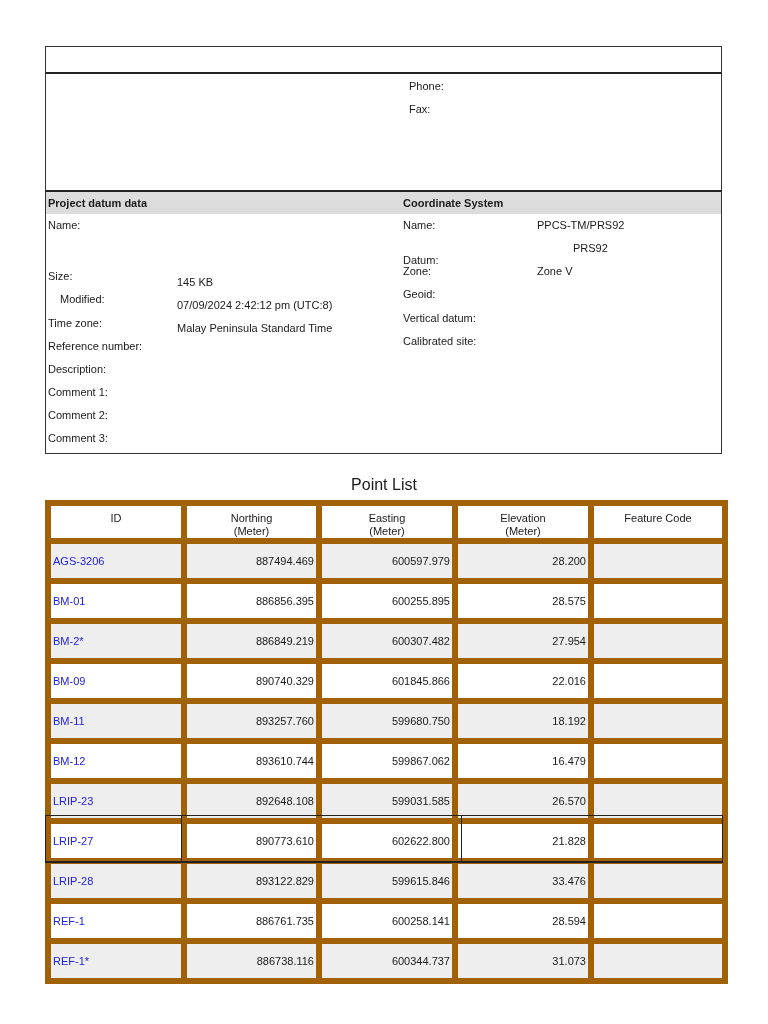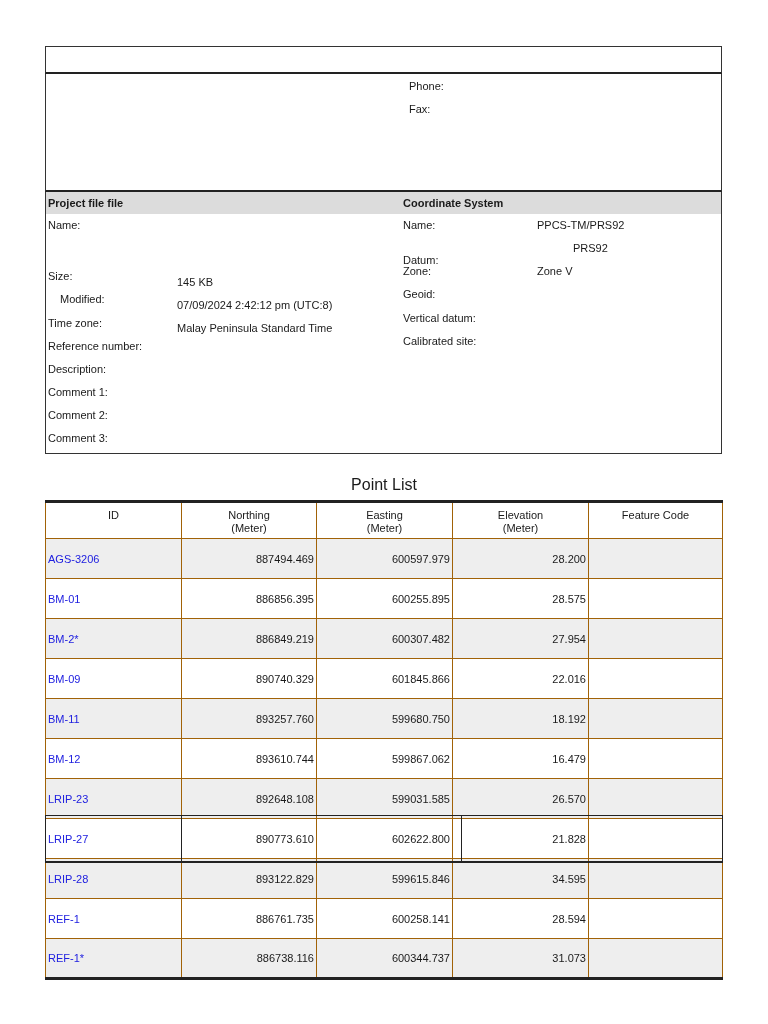--- a/index.html
+++ b/index.html
@@ -17,21 +17,21 @@
   .section-head span { position: absolute; top: 5px; font-weight: bold; font-size: 11px; }
   #proj-head { left: 2px; }
   #coord-head { left: 357px; }
 
   .lbl { position: absolute; font-size: 11px; }
   .val { position: absolute; font-size: 11px; }
 
   #point-title { position: absolute; top: 476px; left: 0; width: 768px; text-align: center; font-size: 16px; }
 
   table#points { position: absolute; top: 500px; left: 45px; width: 677px; border-collapse: collapse; table-layout: fixed; border-top: 3px solid #222; border-bottom: 3px solid #222; }
-  table#points th, table#points td { border: 1px solid #a16207; font-size: 11px; padding: 0 2px; box-sizing: border-box; margin-top: 43px; }
+  table#points th, table#points td { border: 6px solid #a16207; font-size: 11px; padding: 0 2px; box-sizing: border-box; margin-top: 43px; }
   table#points th { font-weight: normal; height: 37px; vertical-align: top; padding-top: 6px; text-align: center; line-height: 13px; }
   table#points th.feat { padding-top: 6px; }
   table#points td { height: 40px; text-align: right; }
   table#points td.id { text-align: left; color: #2020e0; }
   table#points tr.odd td { background: #eeeeee; }
   table#points tr.even td { background: #ffffff; }
   col.c1 { width: 136px; } col.c2 { width: 135px; } col.c3 { width: 136px; } col.c4 { width: 136px; } col.c5 { width: 134px; }
 
   #footer-table { position: absolute; top: 815px; left: 45px; width: 677px; height: 48px; border-collapse: collapse; table-layout: fixed; border-bottom: 2px solid #222; }
   #footer-table td { border: 1px solid #222; }
@@ -43,21 +43,21 @@
   <span></span>
 </div>
 
 <div id="contact-box" class="box">
   <span id="phone-label" class="contact-line">Phone:</span>
   <span id="fax-label" class="contact-line">Fax:</span>
 </div>
 
 <div id="info-box" class="box">
   <div class="section-head">
-    <span id="proj-head">Project file file</span>
+    <span id="proj-head">Project datum data</span>
     <span id="coord-head">Coordinate System</span>
   </div>
 
   <span class="lbl" style="left:2px;top:27px;">Name:</span>
   <span class="val" style="left:131px;top:27px;"></span>
 
   <span class="lbl" style="left:2px;top:78px;">Size:</span>
   <span class="val" style="left:131px;top:84px;">145 KB</span>
 
   <span class="lbl" style="left:2px;top:101px;padding-left:12px;">Modified:</span>
@@ -173,21 +173,21 @@
         <td class="id">LRIP-27</td>
         <td>890773.610</td>
         <td>602622.800</td>
         <td>21.828</td>
         <td></td>
       </tr>
       <tr class="odd">
         <td class="id">LRIP-28</td>
         <td>893122.829</td>
         <td>599615.846</td>
-        <td>34.595</td>
+        <td>33.476</td>
         <td></td>
       </tr>
       <tr class="even">
         <td class="id">REF-1</td>
         <td>886761.735</td>
         <td>600258.141</td>
         <td>28.594</td>
         <td></td>
       </tr>
       <tr class="odd">

